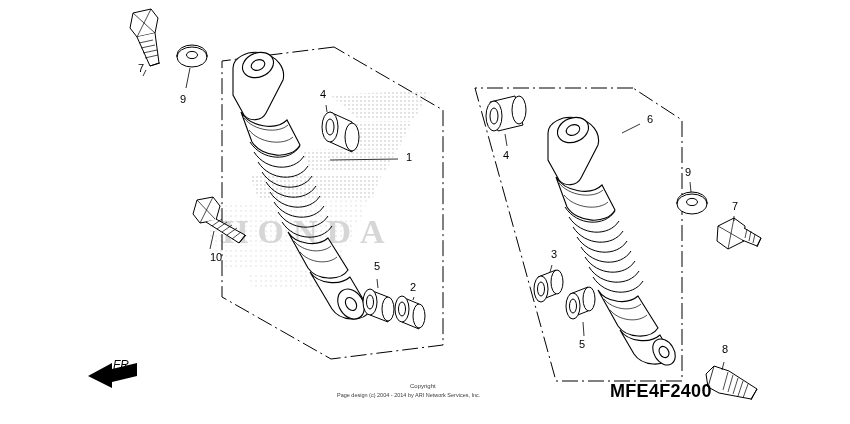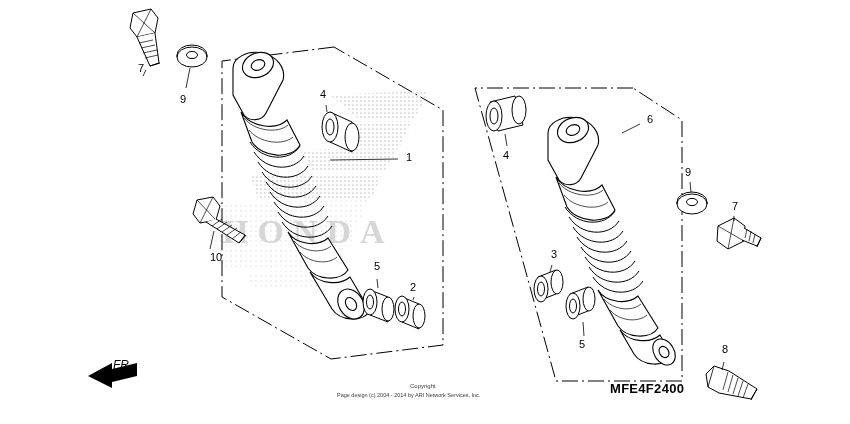--- a/index.html
+++ b/index.html
@@ -26,21 +26,21 @@
     position: absolute;
     font-family: "Liberation Sans", sans-serif;
     font-size: 11px;
     color: #000000;
     white-space: nowrap;
     line-height: 1;
   }
   .partnum {
     position: absolute;
     font-family: "Liberation Sans", sans-serif;
-    font-size: 13px;
+    font-size: 18px;
     font-weight: bold;
     letter-spacing: 0.3px;
     color: #000000;
     white-space: nowrap;
   }
   .copyline {
     position: absolute;
     font-family: "Liberation Sans", sans-serif;
     color: #3a3a3a;
     white-space: nowrap;

